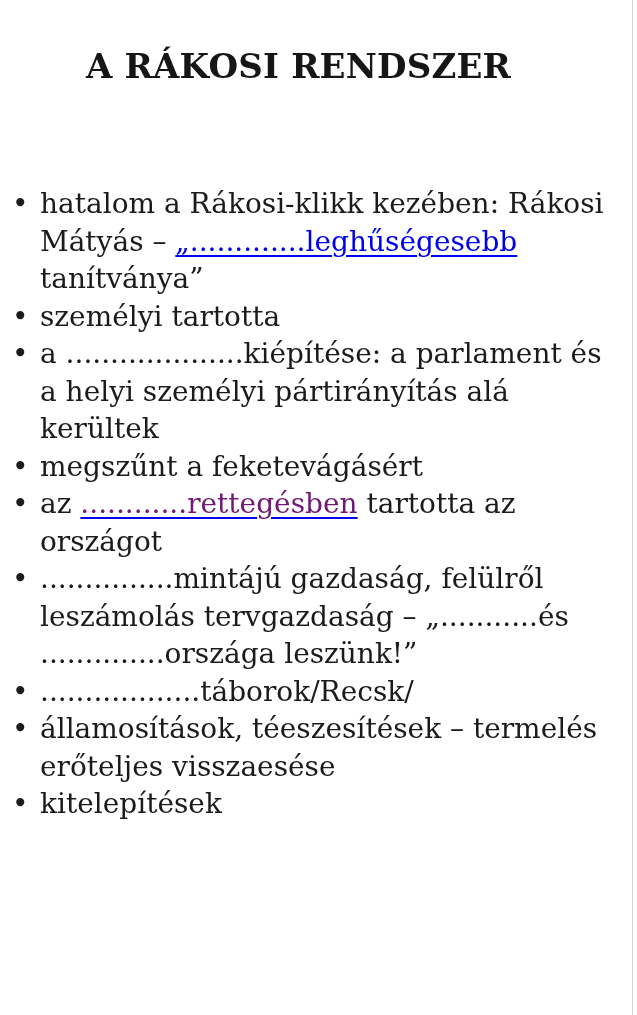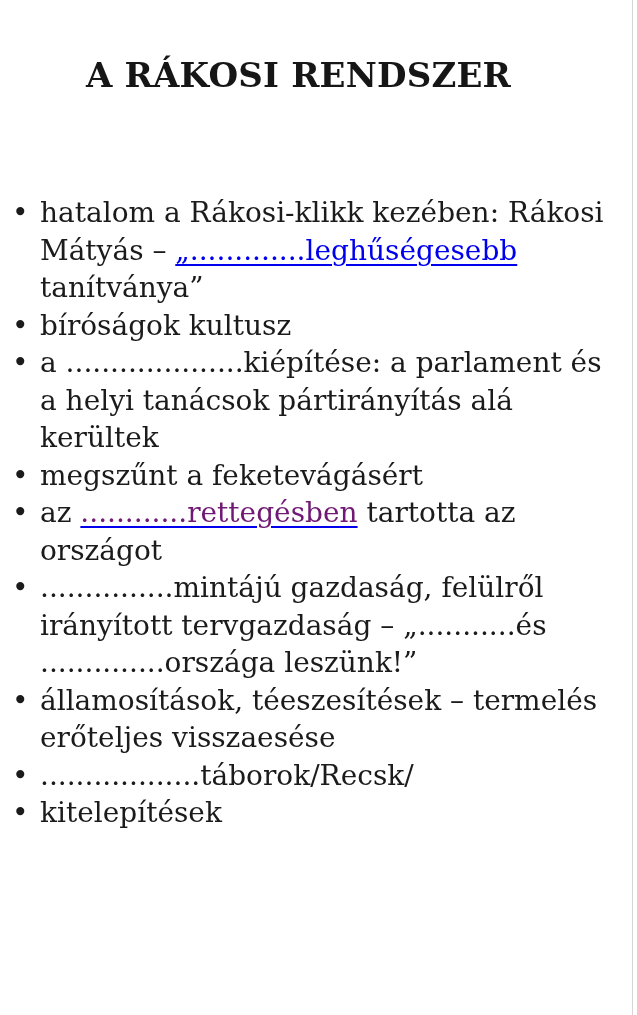--- a/index.html
+++ b/index.html
@@ -13,21 +13,21 @@
     position: relative;
     overflow: hidden;
     font-family: "DejaVu Serif", serif;
   }
   .page {
     position: absolute;
     inset: 0;
     color: #1b1b1b;
   }
   .page-title {
-    margin: 12px;
+    margin: 3px;
     padding: 41px 46px 0 6px;
     font-size: 34px;
     line-height: 44px;
     font-weight: bold;
     text-align: center;
     color: #161616;
     letter-spacing: 0.2px;
   }
   .notes-list {
     margin: 97px 4px 0 0;
@@ -62,24 +62,24 @@
   }
 </style>
 </head>
 <body style="background: rgb(255, 255, 255);">
 
 <div class="page">
   <h1 class="page-title">A RÁKOSI RENDSZER</h1>
 
   <ul class="notes-list">
       <li><span>hatalom a Rákosi-klikk kezében: Rákosi Mátyás – </span><span class="blank-link" style="color: rgb(0, 0, 238); text-decoration-color: rgb(0, 0, 238);">„.............leghűségesebb</span><span> tanítványa”</span></li>
-      <li><span>bíróságok kultusz</span></li>
-      <li><span>a ....................kiépítése: a parlament és a helyi tanácsok pártirányítás alá kerültek</span></li>
+      <li><span>személyi tartotta</span></li>
+      <li><span>a ....................kiépítése: a parlament és a helyi személyi pártirányítás alá kerültek</span></li>
       <li><span>megszűnt a feketevágásért</span></li>
       <li><span>az </span><span class="blank-link" style="color: #701a75; text-decoration-color: rgb(0, 0, 238);">............rettegésben</span><span> tartotta az országot</span></li>
-      <li><span>...............mintájú gazdaság, felülről irányított tervgazdaság – „...........és ..............országa leszünk!”</span></li>
+      <li><span>...............mintájú gazdaság, felülről leszámolás tervgazdaság – „...........és ..............országa leszünk!”</span></li>
+      <li><span>..................táborok/Recsk/</span></li>
       <li><span>államosítások, téeszesítések – termelés erőteljes visszaesése</span></li>
-      <li><span>..................táborok/Recsk/</span></li>
       <li><span>kitelepítések</span></li>
     </ul>
 
   <div class="right-divider" style="background: rgb(214, 214, 214);"></div>
 </div>
 
 </body></html>

